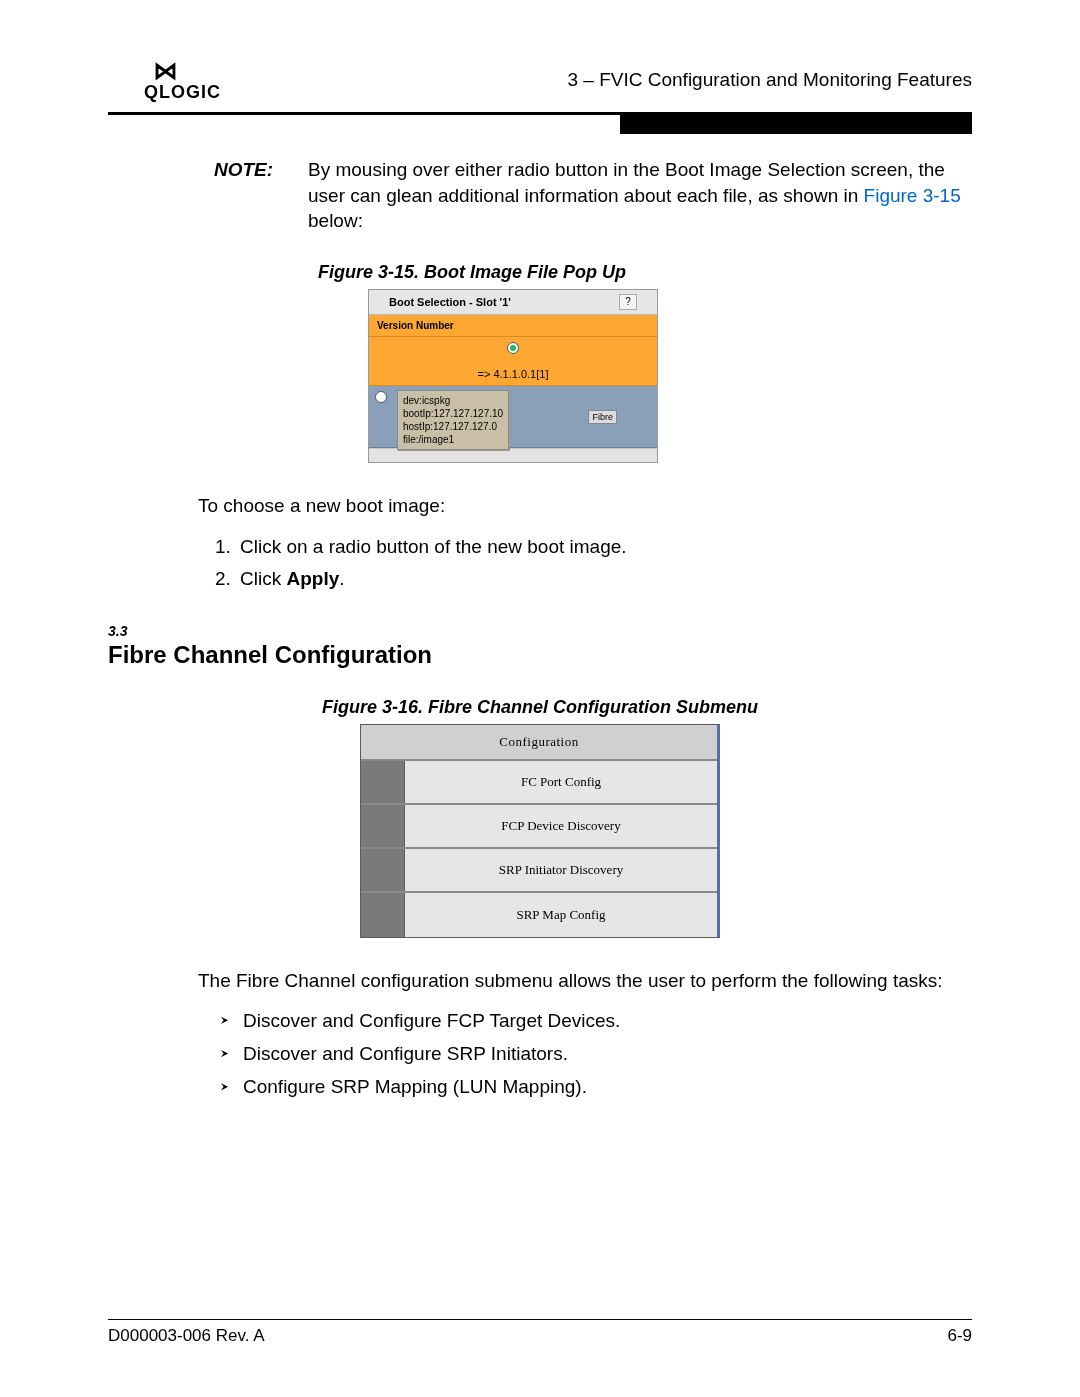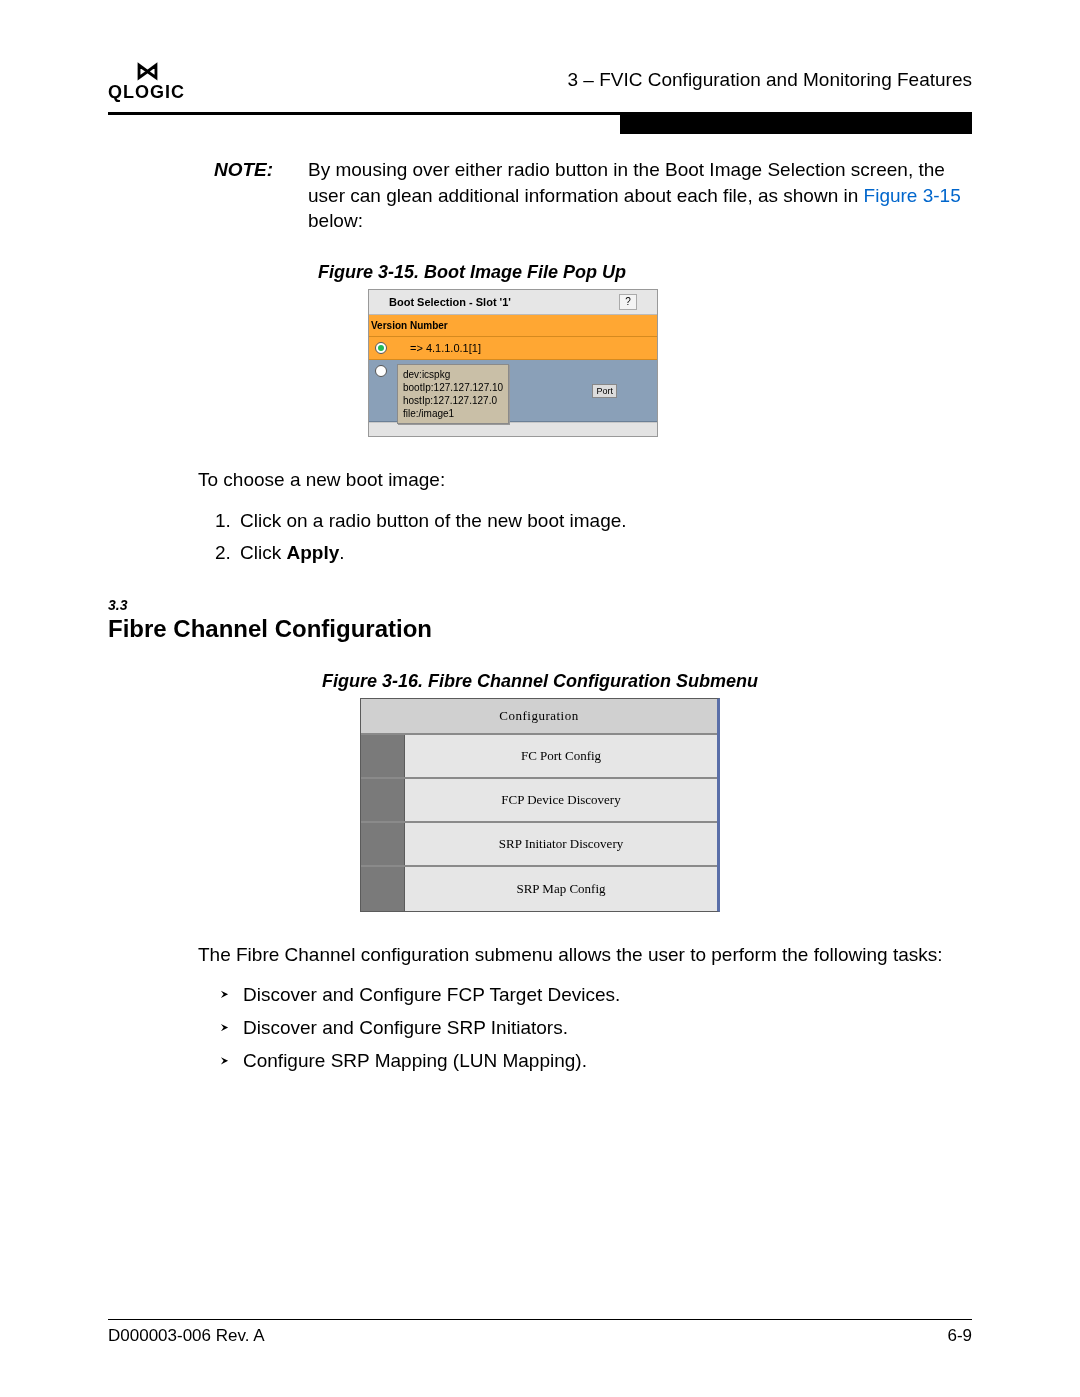--- a/index.html
+++ b/index.html
@@ -30,20 +30,21 @@
   }
   .logo-icon {
     font-size: 24px;
     font-weight: bold;
     letter-spacing: -2px;
   }
   .logo-text {
     font-size: 18px;
     font-weight: bold;
     letter-spacing: 1px;
+    margin-left: 36px;
   }
   .header-title {
     font-size: 19px;
   }
   .header-rule {
     margin-top: 2px;
     border: none;
     border-top: 3px solid #000;
     width: 100%;
   }
@@ -108,28 +109,29 @@
     background: #f4f4f4;
     border: 1px solid #aaa;
     text-align: center;
     font-size: 10px;
     line-height: 14px;
   }
   .f315-version {
     background: #ffa733;
     font-weight: bold;
     font-size: 10px;
-    padding: 5px 2px;
+    padding: 5px 8px;
     border-bottom: 1px solid #d68a1f;
   }
   .f315-row {
     display: flex;
     align-items: center;
     padding: 5px 6px;
-    gap: 23px;
+    gap: 14px;
+    flex-direction: column;
   }
   .f315-row.sel { background: #ffa733; border-bottom: 1px solid #d68a1f; }
   .f315-row.other {
     background: #8aa0b8;
     border-bottom: 1px solid #6a7f96;
     position: relative;
     height: 62px;
     align-items: flex-start;
   }
   .radio {
@@ -308,21 +310,21 @@
         <span>=&gt; 4.1.1.0.1[1]</span>
       </div>
       <div class="f315-row other">
         <span class="radio"></span>
         <div class="tooltip-box">
           <div>dev:icspkg</div>
           <div>bootIp:127.127.127.10</div>
           <div>hostIp:127.127.127.0</div>
           <div>file:/image1</div>
         </div>
-        <div class="reset-btn">Port</div>
+        <div class="reset-btn">Fibre</div>
       </div>
       <div class="f315-foot"></div>
     </div>
 
     <p class="para">To choose a new boot image:</p>
     <ol class="steps">
       <li>Click on a radio button of the new boot image.</li>
       <li>
         <span>Click </span><b>Apply</b><span>.</span>
       </li>

